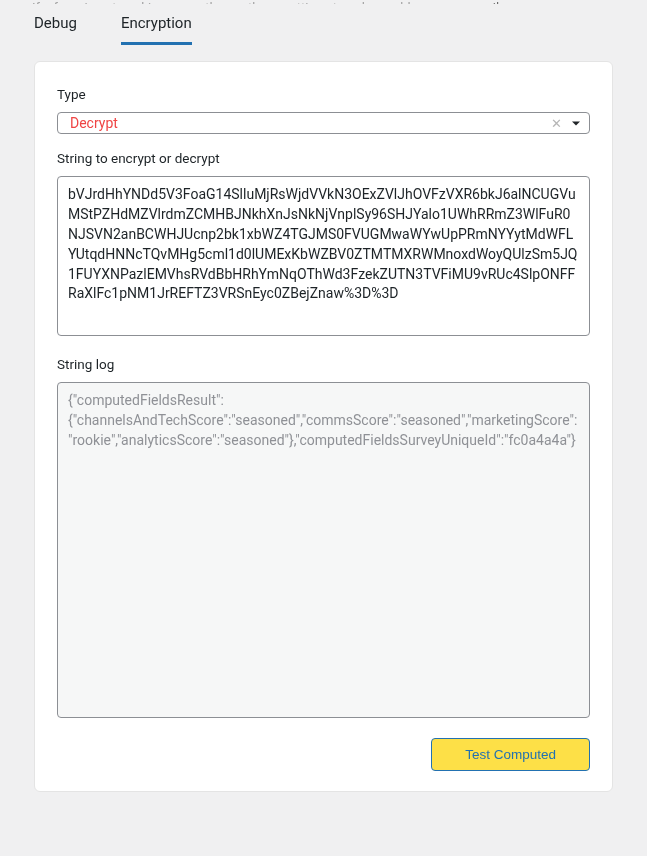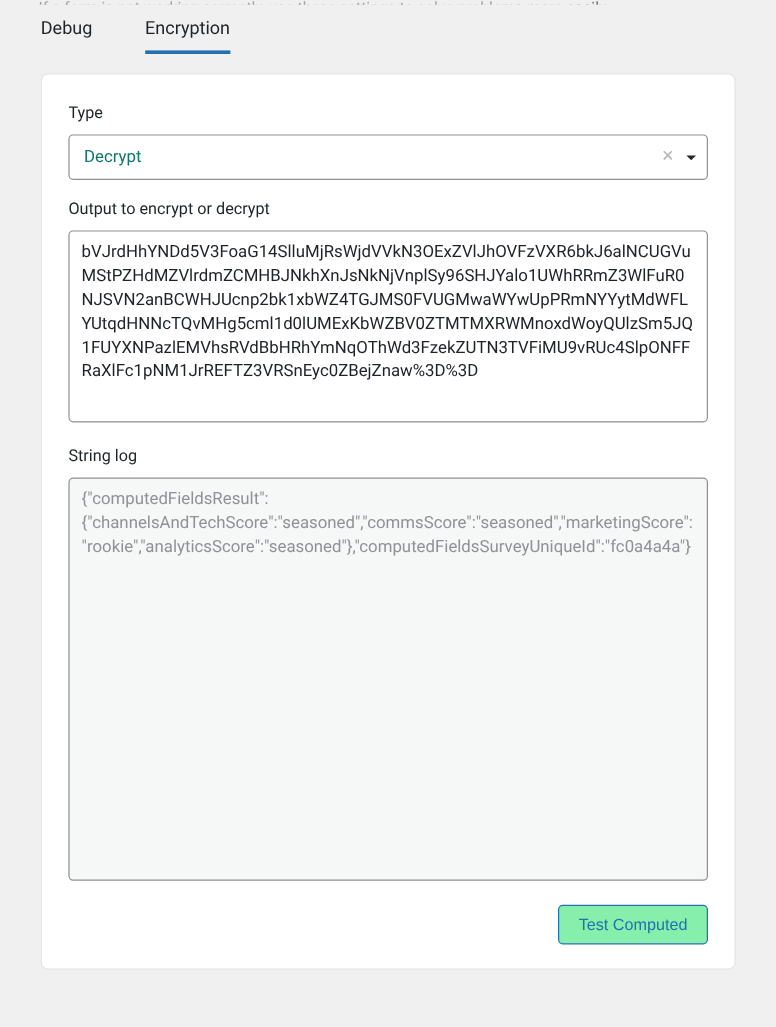--- a/index.html
+++ b/index.html
@@ -52,26 +52,26 @@
       margin-bottom: 10px;
       display: block;
     }
     .select-wrap {
       position: relative;
       width: 100%;
       margin-bottom: 8px;
     }
     .select-input {
       width: 100%;
-      height: 38px;
+      height: 22px;
       border: 1px solid #8c8f94;
       border-radius: 4px;
       padding: 0 48px 0 12px;
       font-size: 14px;
-      color: #0f766e;
+      color: #ef4444;
       background: #ffffff;
       cursor: pointer;
       display: flex;
       align-items: center;
     }
     .select-icons {
       position: absolute;
       right: 8px;
       top: 50%;
       transform: translateY(-50%);
@@ -122,25 +122,25 @@
       height: 336px;
     }
     .group { margin-bottom: 16px; }
     .group-last { margin-bottom: 16px; }
     .button-row {
       display: flex;
       justify-content: flex-end;
     }
     .test-button {
       border: 1.5px solid #2271b1;
-      background: #86efac;
+      background: #fde047;
       color: #2271b1;
       font-size: 13.5px;
       font-weight: 500;
-      padding: 8px 16px;
+      padding: 8px 33px;
       border-radius: 4px;
       cursor: pointer;
     }
   </style>
 </head>
 <body>
 
 <div class="top-hint">
   <span>If a form is not working correctly, use these settings to solve problems more </span><span class="top-hint-end">easily.</span>
 </div>
@@ -161,21 +161,21 @@
         <span class="chevron-icon">
           <svg width="12" height="12" viewBox="0 0 12 12">
               <path d="M2 4 L6 8 L10 4 Z" fill="#212529"></path>
             </svg>
         </span>
       </div>
     </div>
   </div>
 
   <div class="group">
-    <label class="field-label">Output to encrypt or decrypt</label>
+    <label class="field-label">String to encrypt or decrypt</label>
     <textarea class="textarea-input textarea-input-string" style="">bVJrdHhYNDd5V3FoaG14SlluMjRsWjdVVkN3OExZVlJhOVFzVXR6bkJ6alNCUGVuMStPZHdMZVlrdmZCMHBJNkhXnJsNkNjVnplSy96SHJYalo1UWhRRmZ3WlFuR0NJSVN2anBCWHJUcnp2bk1xbWZ4TGJMS0FVUGMwaWYwUpPRmNYYytMdWFLYUtqdHNNcTQvMHg5cml1d0lUMExKbWZBV0ZTMTMXRWMnoxdWoyQUlzSm5JQ1FUYXNPazlEMVhsRVdBbHRhYmNqOThWd3FzekZUTN3TVFiMU9vRUc4SlpONFFRaXlFc1pNM1JrREFTZ3VRSnEyc0ZBejZnaw%3D%3D</textarea>
   </div>
 
   <div class="group-last">
     <label class="field-label">String log</label>
     <textarea class="textarea-output" readonly="" style="">{"computedFieldsResult":{"channelsAndTechScore":"seasoned","commsScore":"seasoned","marketingScore":"rookie","analyticsScore":"seasoned"},"computedFieldsSurveyUniqueId":"fc0a4a4a"}</textarea>
   </div>
 
   <div class="button-row">
     <button class="test-button">Test Computed</button>

